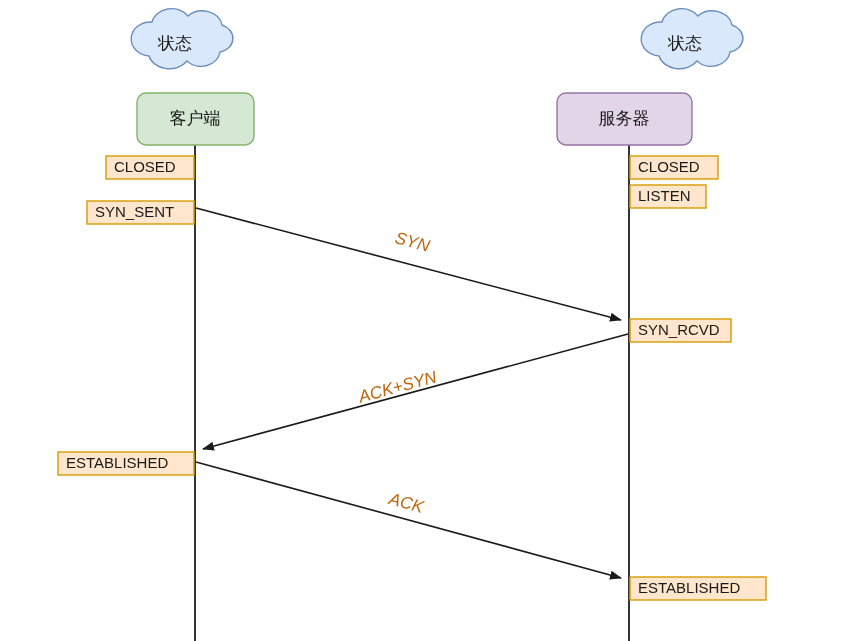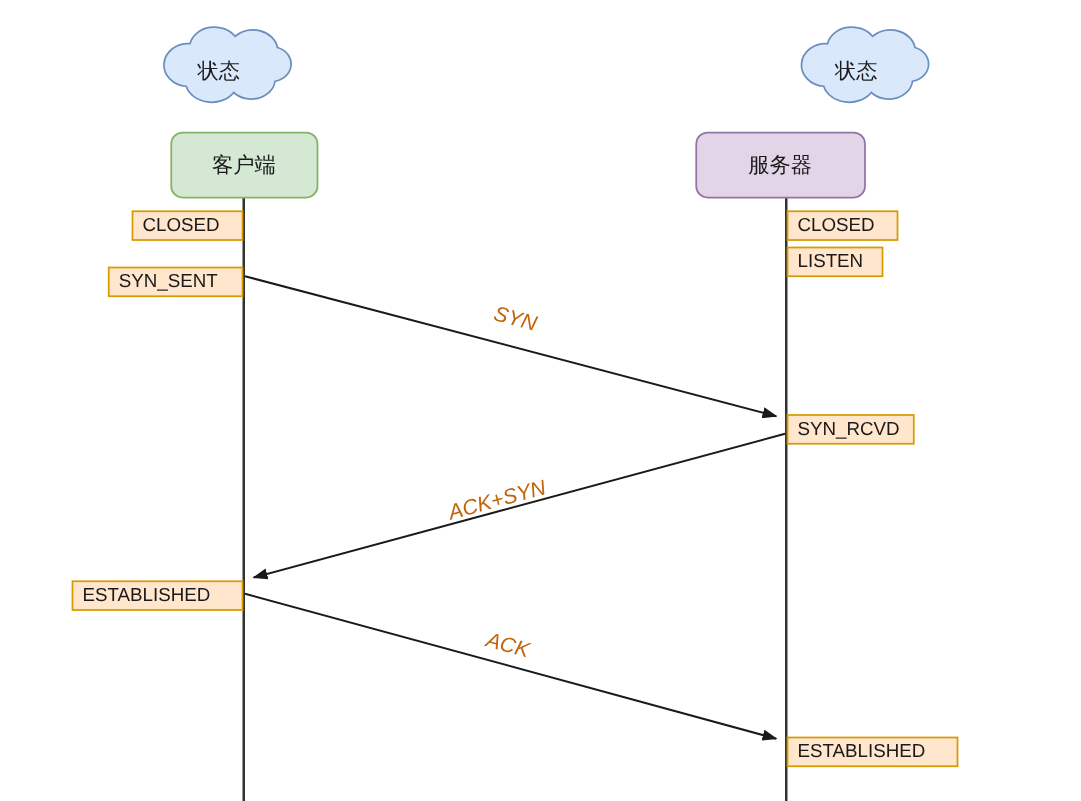--- a/index.html
+++ b/index.html
@@ -10,21 +10,21 @@
   body {
     width: 865px;
     height: 641px;
     position: relative;
     overflow: hidden;
     font-family: "Liberation Sans", sans-serif;
   }
   #diagram-root {
     position: absolute;
     left: 0;
-    top: 13px;
+    top: 0;
     width: 865px;
     height: 538px;
   }
   svg.diagram-canvas {
     display: block;
     width: 865px;
     height: 641px;
   }
   .cloud-label {
     font-family: "Liberation Sans", sans-serif;

